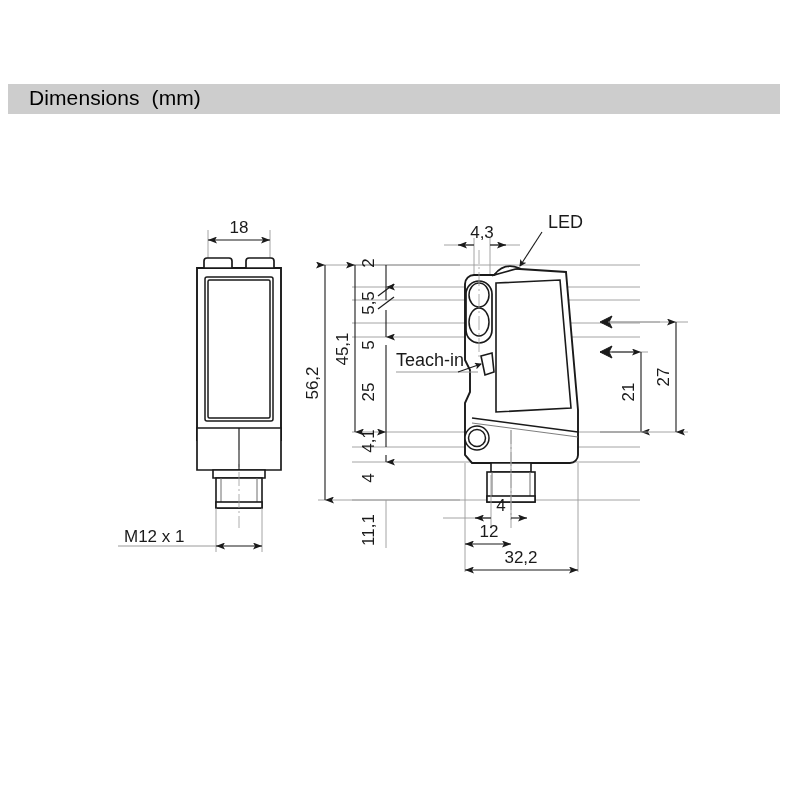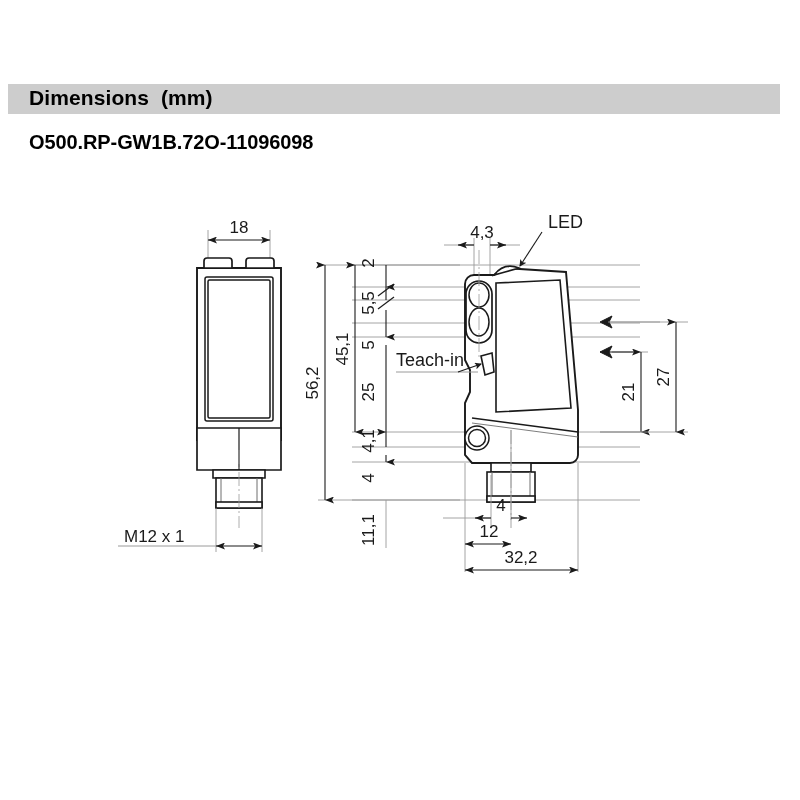--- a/index.html
+++ b/index.html
@@ -26,21 +26,21 @@
     top: 84px;
     width: 772px;
     height: 30px;
     background: #cdcdcd;
   }
   .header-title {
     position: absolute;
     left: 29px;
     top: 86px;
     font-size: 21px;
-    font-weight: bold;
+    font-weight: normal;
     color: #000000;
     letter-spacing: 0.1px;
     white-space: pre;
   }
   .part-number {
     position: absolute;
     left: 29px;
     top: 131px;
     font-size: 20px;
     font-weight: bold;
@@ -60,21 +60,20 @@
     fill: #1a1a1a;
   }
 </style>
 </head>
 <body>
 
 <div id="page">
 
   <div class="header-bar"></div>
   <div class="header-title">Dimensions  (mm)</div>
-  <div class="part-number">O500.RP-GW1B.72O-11096098</div>
 
   <svg id="drawing" viewBox="0 0 800 800">
 
     <defs>
       <marker id="ah" markerWidth="9" markerHeight="7" refX="9" refY="3.5" orient="auto" markerUnits="userSpaceOnUse">
         <path d="M0,0 L9,3.5 L0,7 L2,3.5 Z" fill="#1a1a1a"></path>
       </marker>
       <marker id="ahs" markerWidth="9" markerHeight="7" refX="0" refY="3.5" orient="auto" markerUnits="userSpaceOnUse">
         <path d="M9,0 L0,3.5 L9,7 L7,3.5 Z" fill="#1a1a1a"></path>
       </marker>

